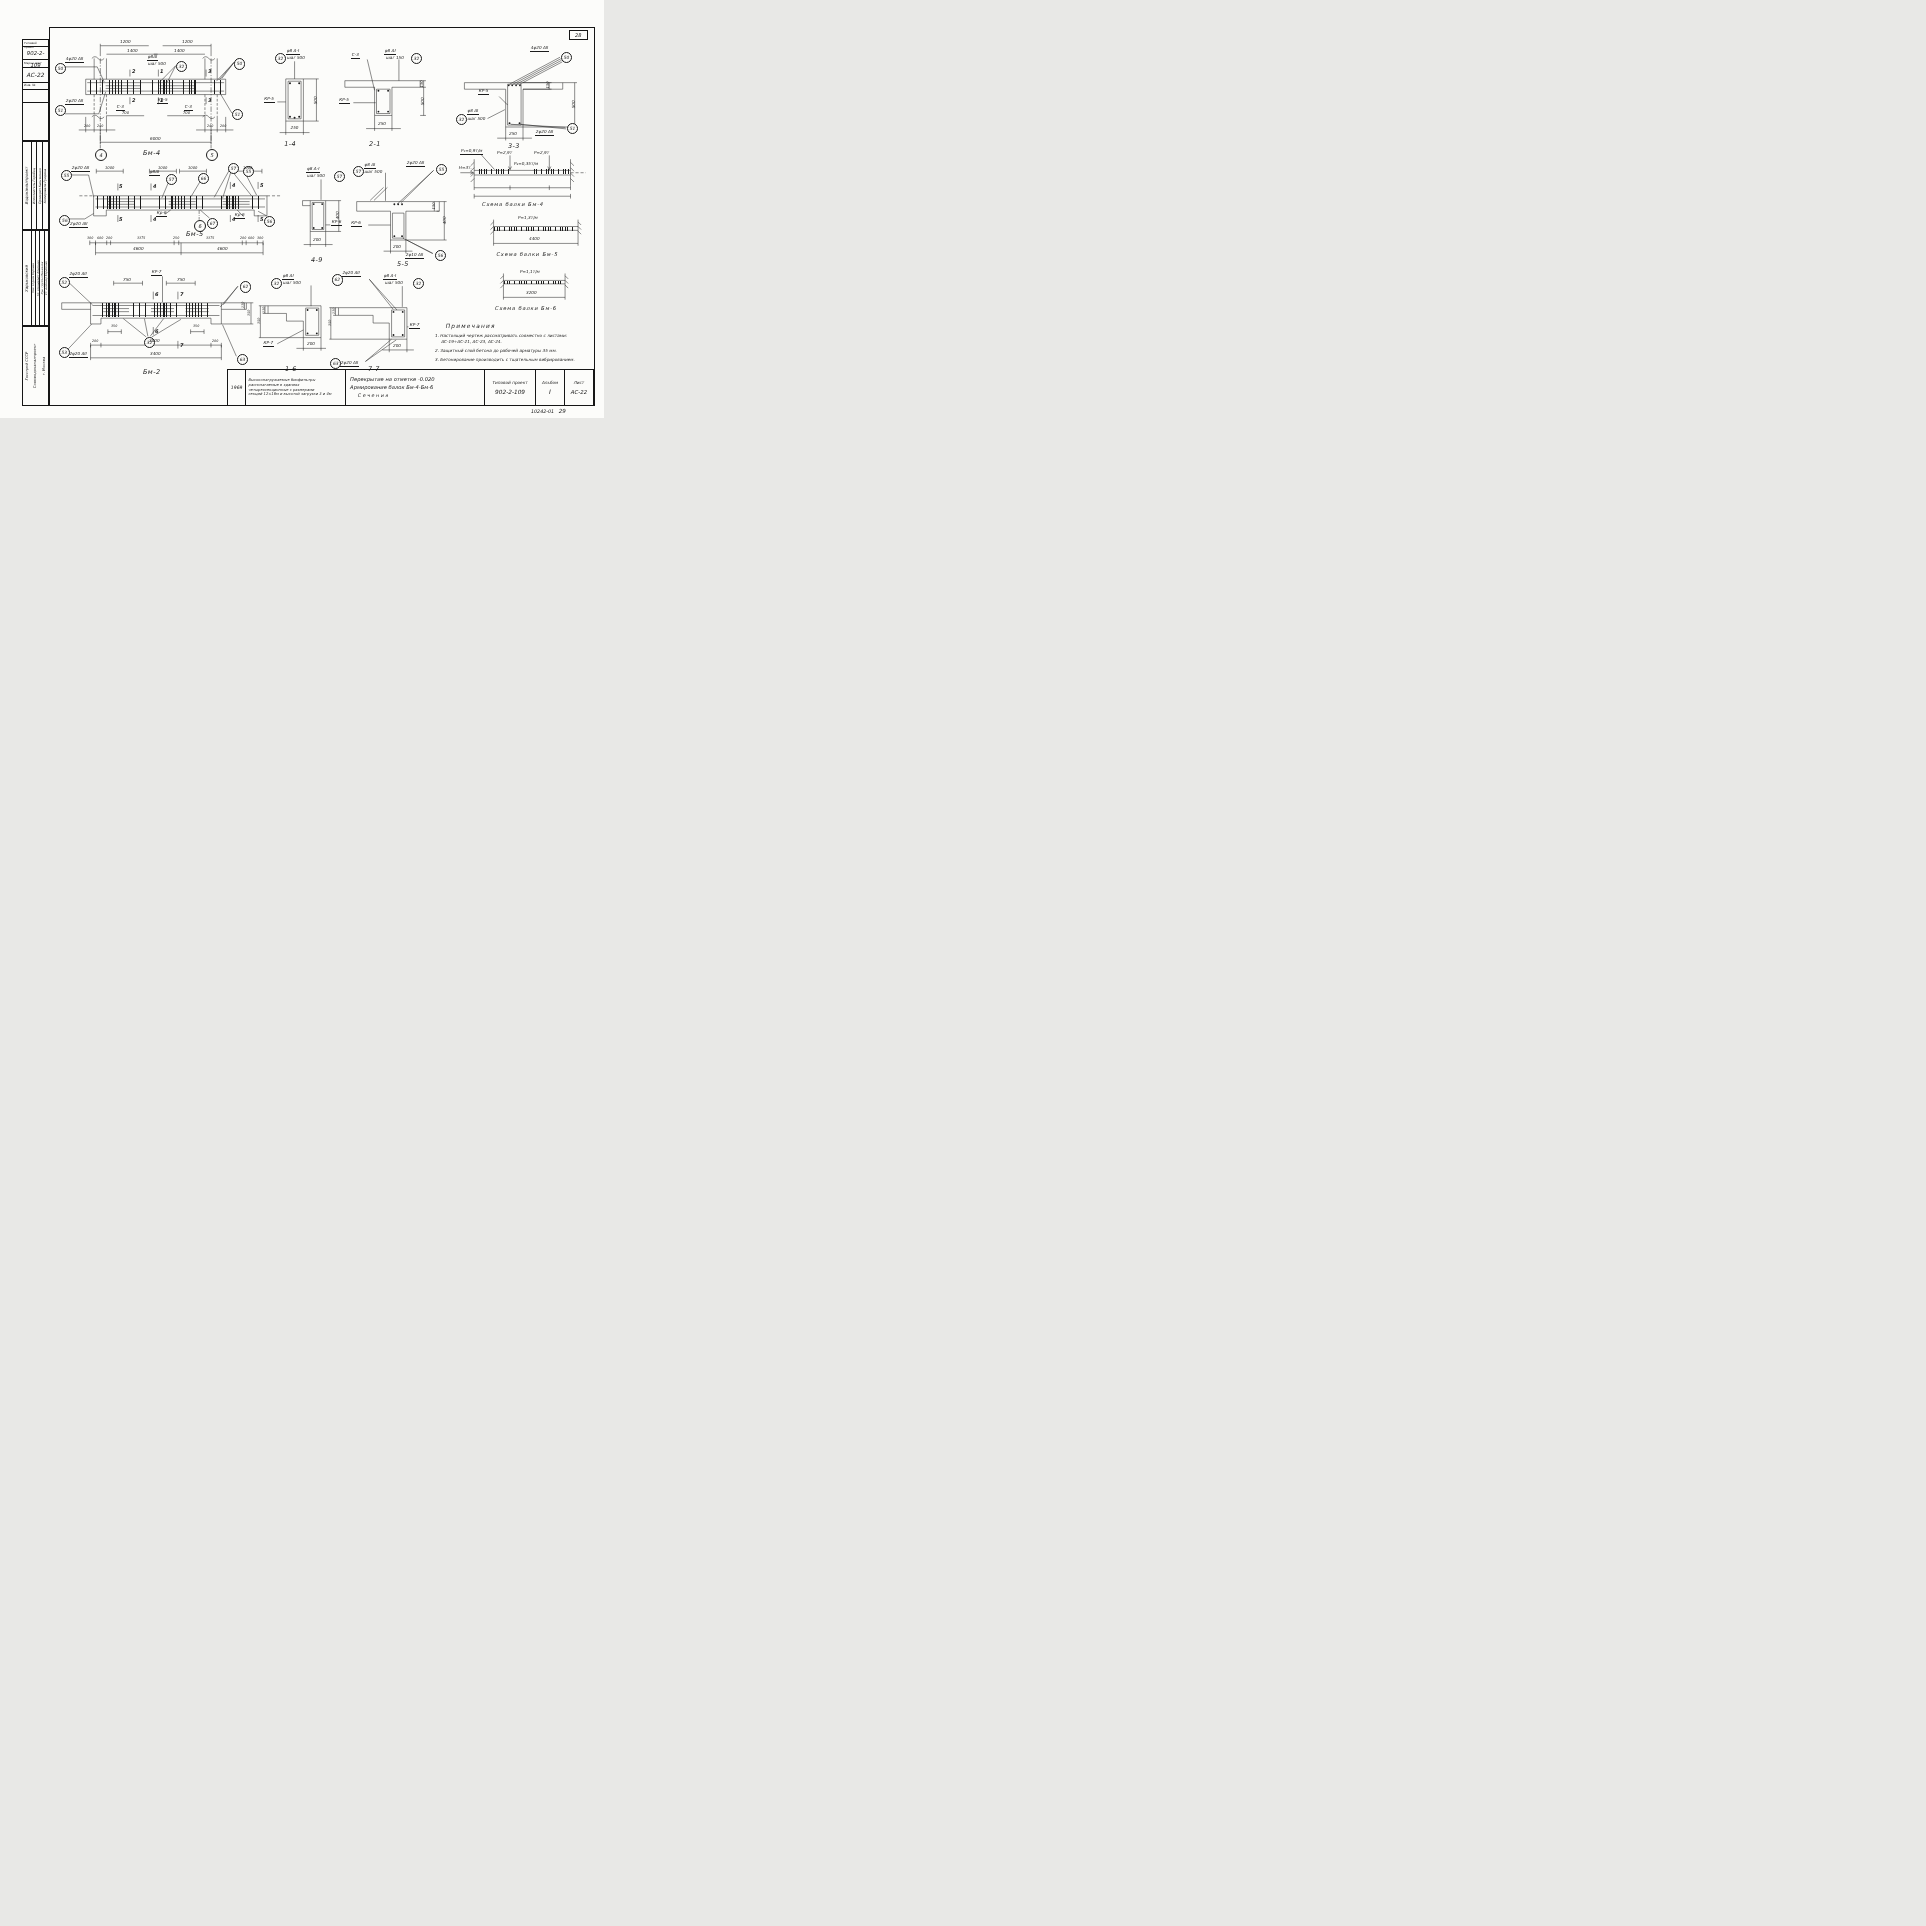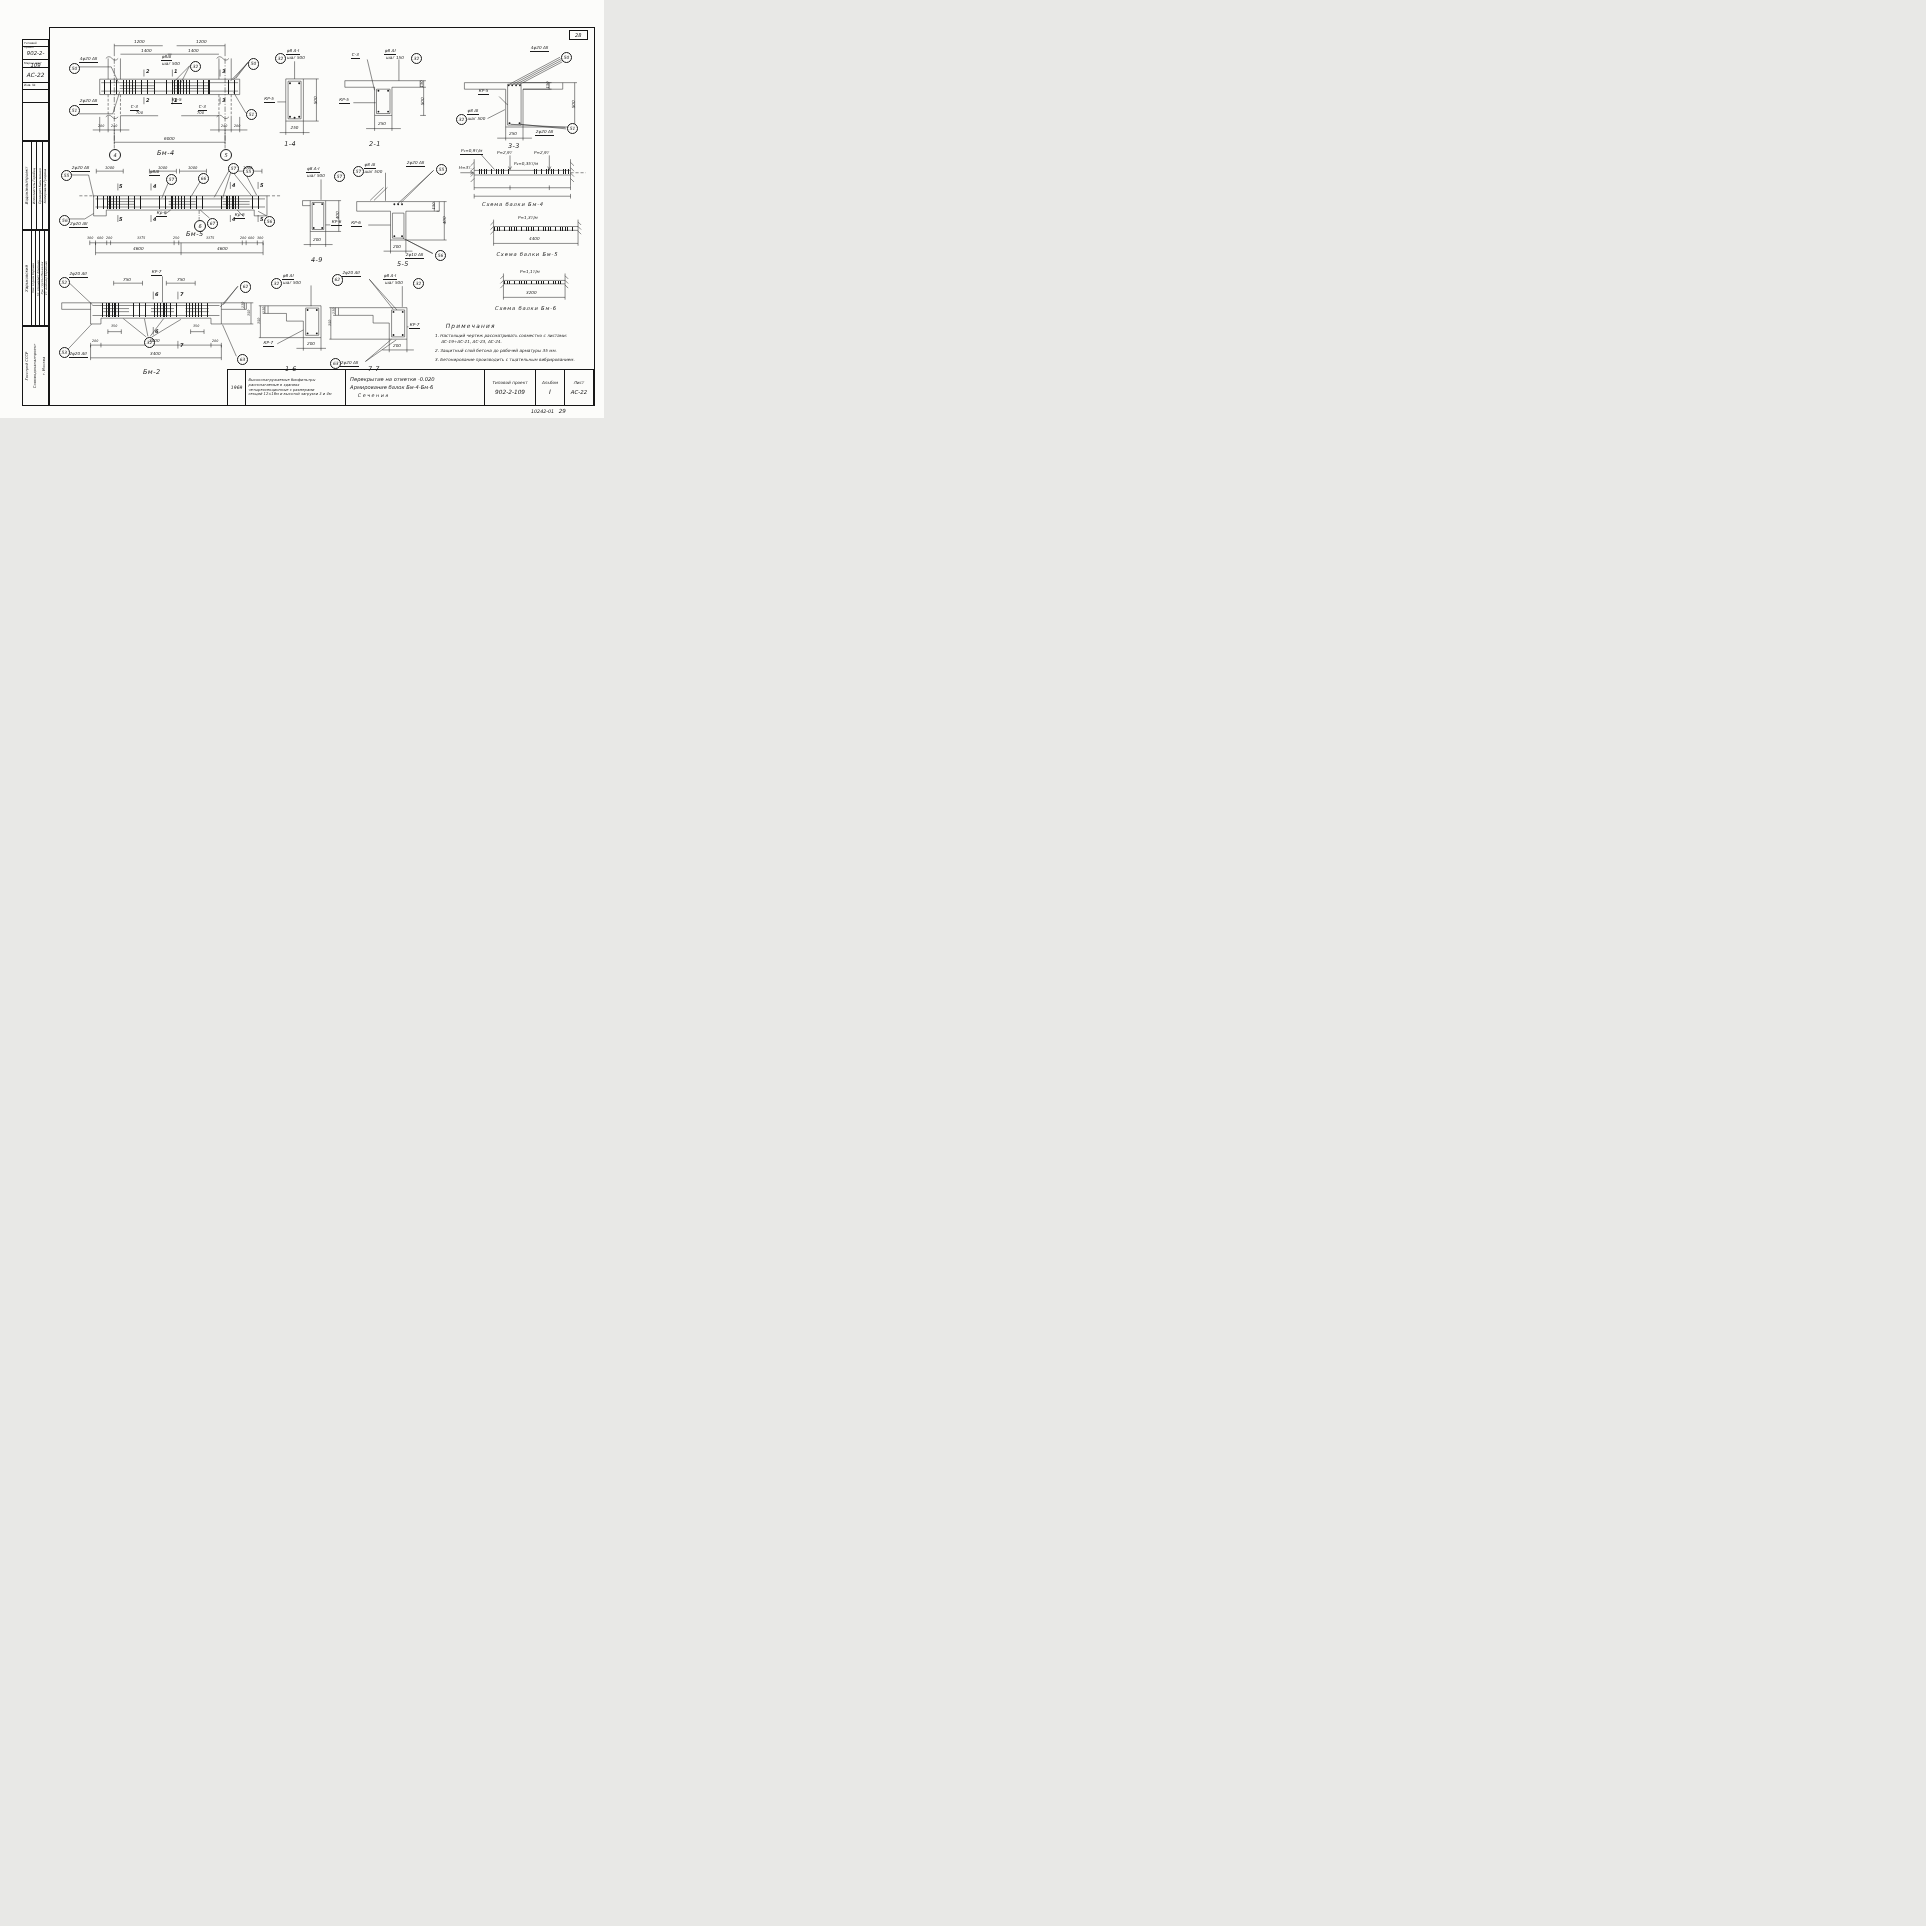--- a/index.html
+++ b/index.html
@@ -87,21 +87,21 @@
         <span class="rot" style="font-size:3.7px">Госстрой СССР</span>
       </div>
     <div class="rotc" style="width:8.5px;height:100%">
         <span class="rot" style="font-size:3.7px">Союзводоканалпроект</span>
       </div>
     <div class="rotc" style="width:8.5px;height:100%">
         <span class="rot" style="font-size:3.7px">г. Москва</span>
       </div>
   </div>
 
-  <div class="abs" style="left:62px;top:33px;width:200px;height:127px">
+  <div class="abs" style="left:48px;top:33px;width:200px;height:127px">
     <svg width="200" height="127" viewBox="0 0 520 330">
       <path d="M120 66 V120 M152 66 V120 M408 66 V120 M440 66 V120" stroke-width="1.6"></path>
       <path d="M114 66 q8 -9 16 0 q8 9 16 0 M402 66 q8 -9 16 0 q8 9 16 0"></path>
       <path d="M120 160 V218 M152 160 V218 M408 160 V218 M440 160 V218" stroke-dasharray="7 4" stroke-width="1.4"></path>
       <path d="M114 218 q8 -9 16 0 q8 9 16 0 M402 218 q8 -9 16 0 q8 9 16 0"></path>
       <path d="M98 120 H462 M98 160 H462 M98 120 V160 M462 120 V160" stroke-width="2.4"></path>
       <path d="M102 129 H458 M102 151 H458" stroke-width="2"></path>
       <path d="M150 137 H240 M150 144 H240 M290 137 H380 M290 144 H380" stroke-width="1.1"></path>
       <path d="M213 95 V113 M213 167 V185 M287 95 V113 M287 167 V185 M411 95 V113 M411 167 V185" stroke-width="1.9"></path>
       <path d="M136 33 H262 M152 55 H285 M298 33 H424 M275 55 H408 M136 60 V28 M424 60 V28" stroke-width="1"></path>

